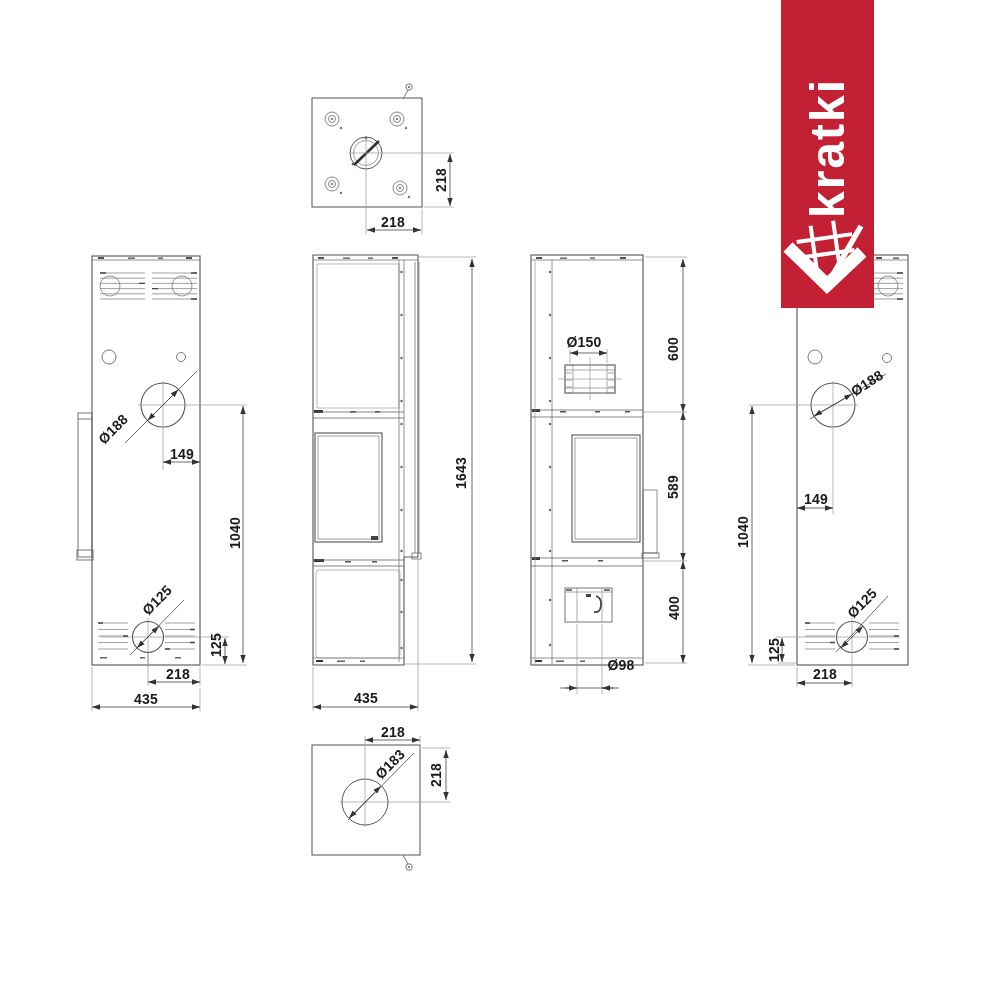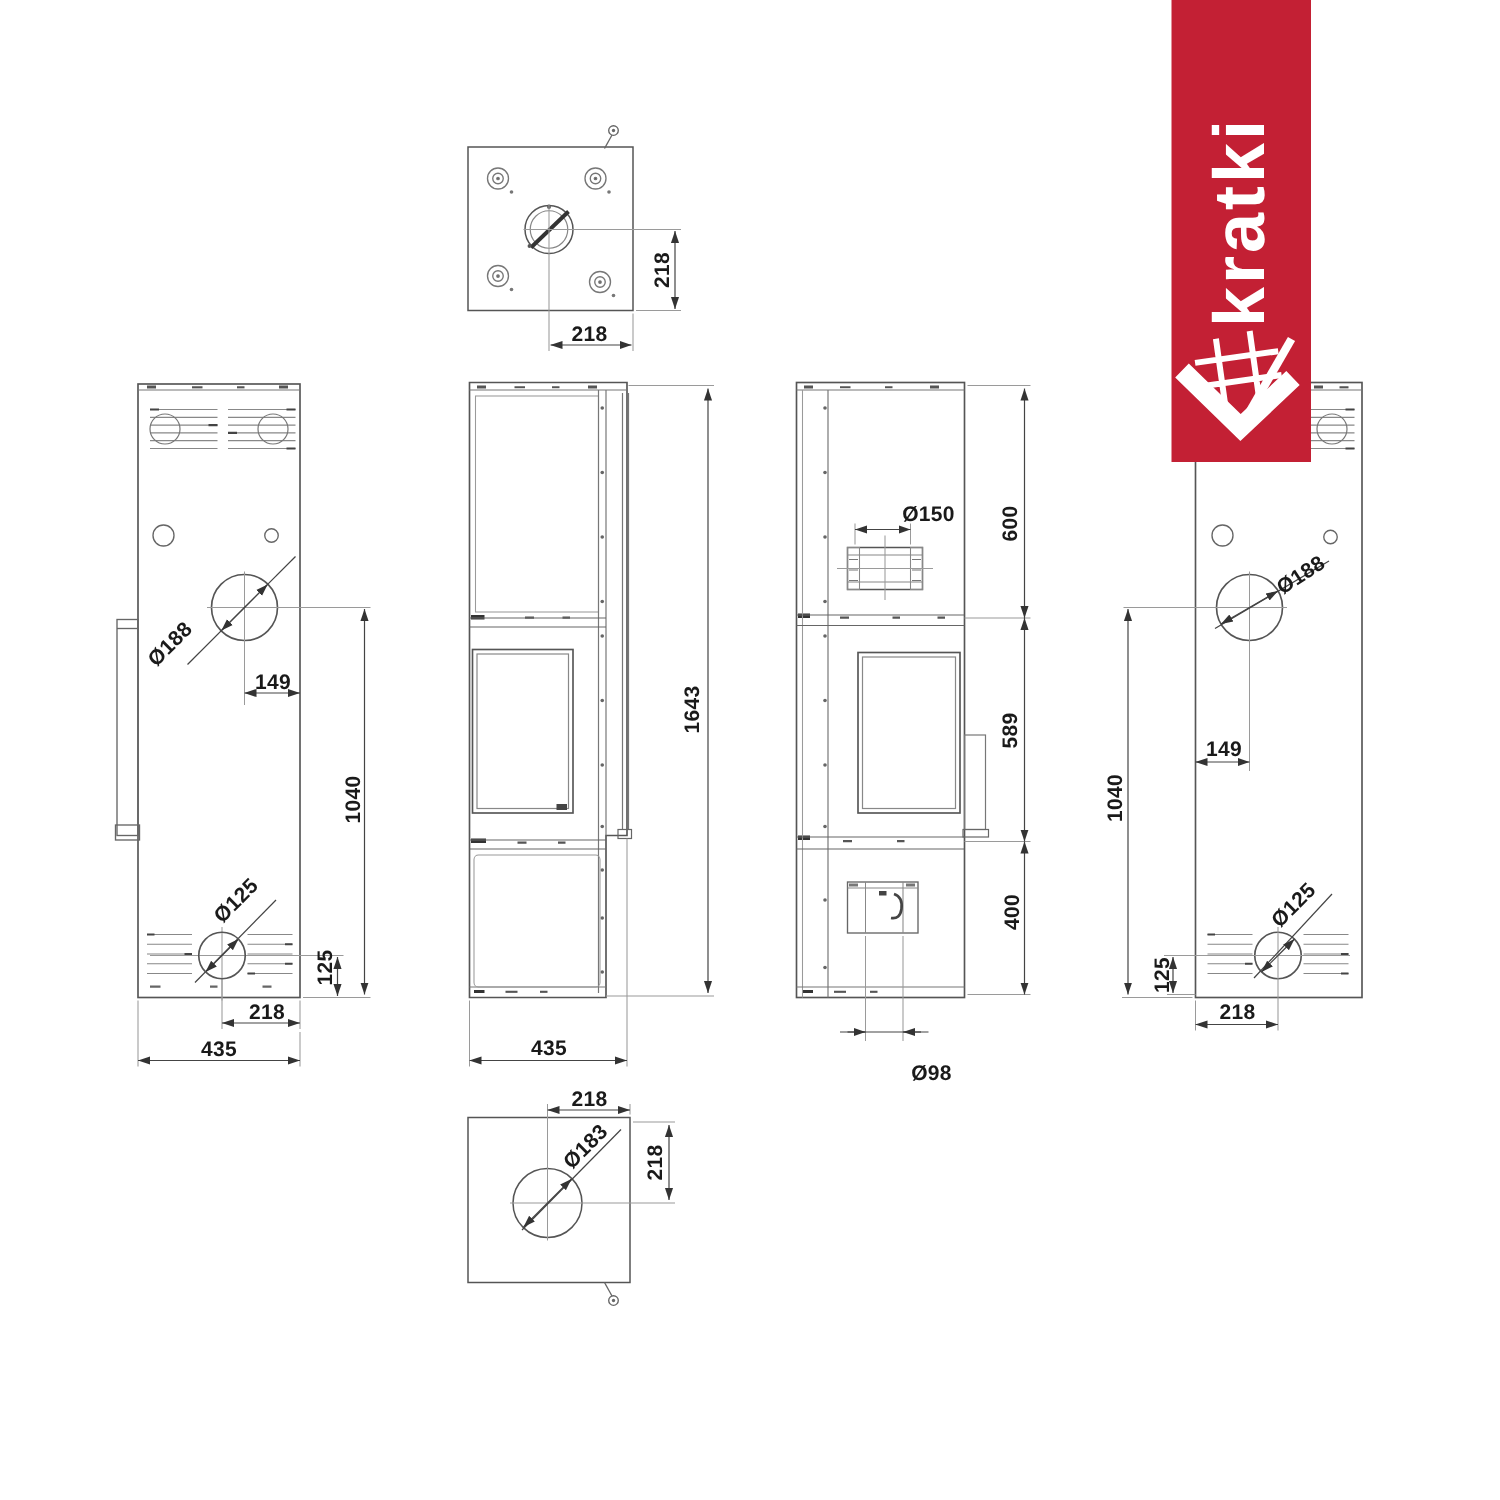--- a/index.html
+++ b/index.html
@@ -393,25 +393,25 @@
 <div class="lbl" style="left:182px;top:454px">149</div>
 <div class="lbl rv" style="left:235px;top:533px">1040</div>
 <div class="lbl rd45" style="left:157px;top:600px">Ø125</div>
 <div class="lbl rv" style="left:216px;top:645px">125</div>
 <div class="lbl" style="left:178px;top:674px">218</div>
 <div class="lbl" style="left:146px;top:699px">435</div>
 
 <div class="lbl rv" style="left:461px;top:473px">1643</div>
 <div class="lbl" style="left:366px;top:698px">435</div>
 
-<div class="lbl" style="left:619px;top:342px">Ø150</div>
+<div class="lbl" style="left:584px;top:342px">Ø150</div>
 <div class="lbl rv" style="left:673px;top:349px">600</div>
 <div class="lbl rv" style="left:673px;top:487px">589</div>
 <div class="lbl rv" style="left:674px;top:608px">400</div>
-<div class="lbl" style="left:621px;top:715px">Ø98</div>
+<div class="lbl" style="left:621px;top:665px">Ø98</div>
 
 <div class="lbl rd33" style="left:867px;top:383px">Ø188</div>
 <div class="lbl" style="left:816px;top:499px">149</div>
 <div class="lbl rv" style="left:743px;top:532px">1040</div>
 <div class="lbl rd45" style="left:862px;top:603px">Ø125</div>
 <div class="lbl rv" style="left:774px;top:650px">125</div>
 <div class="lbl" style="left:825px;top:674px">218</div>
 
 <div class="lbl" style="left:393px;top:732px">218</div>
 <div class="lbl rd45" style="left:390px;top:764px">Ø183</div>

